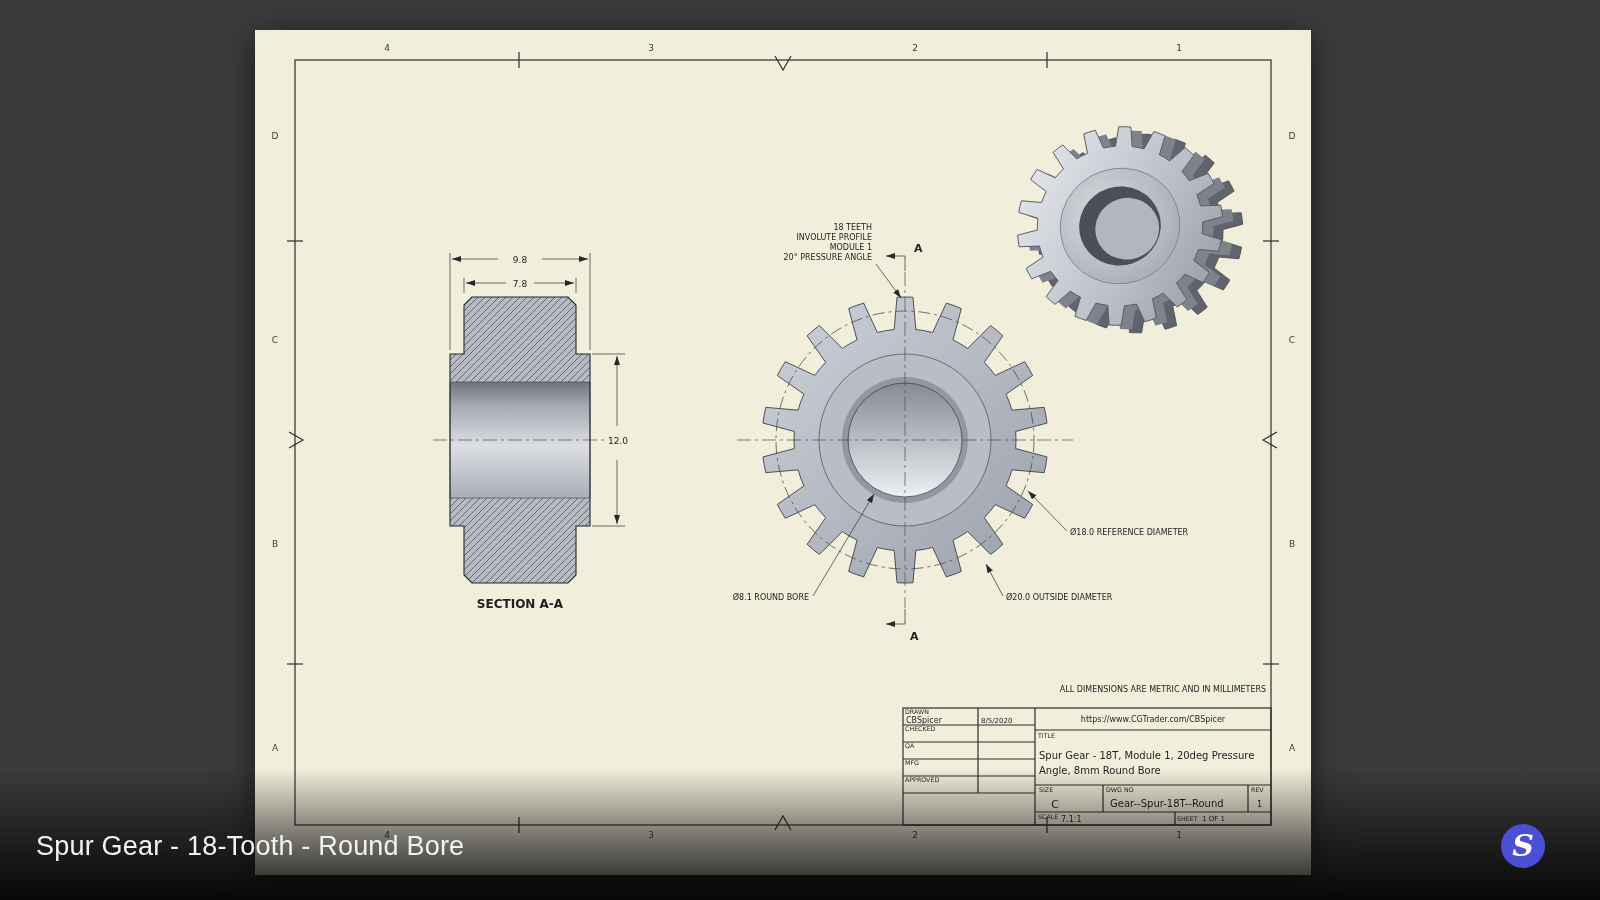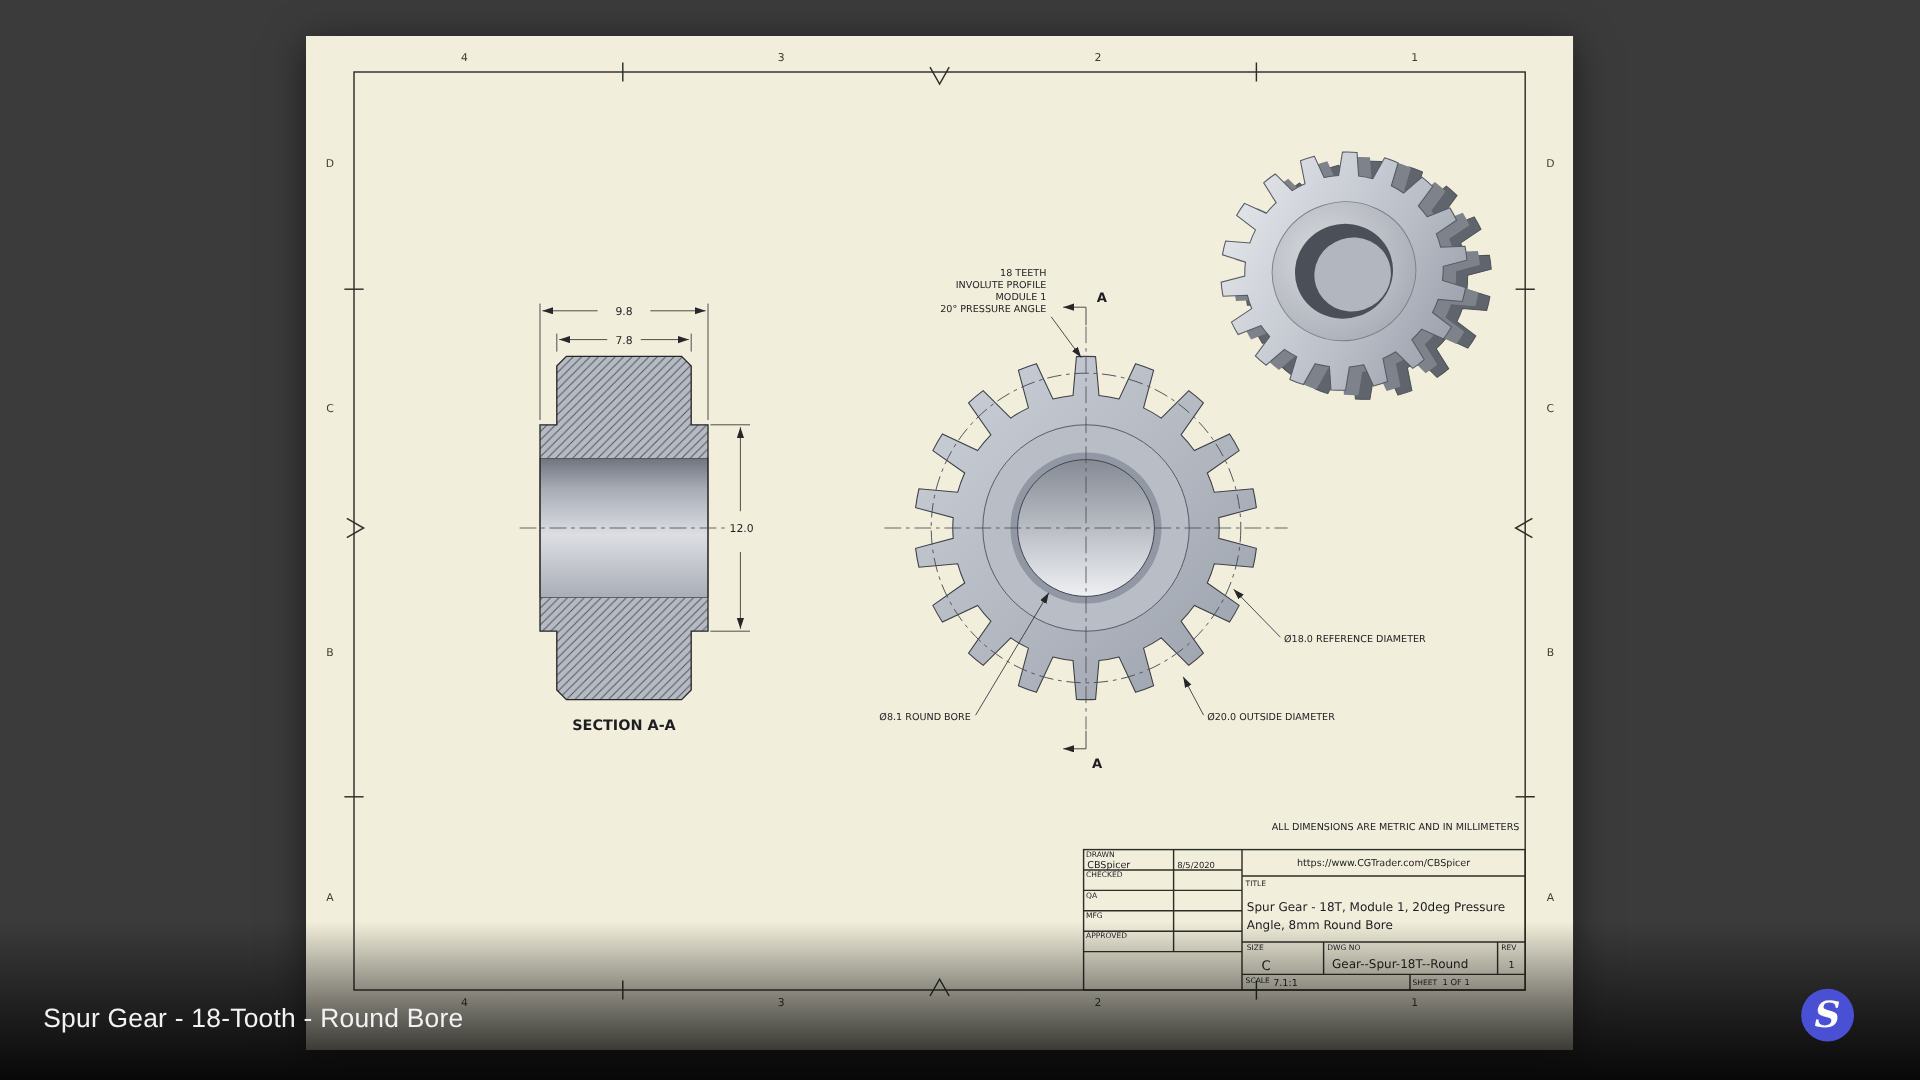--- a/index.html
+++ b/index.html
@@ -17,21 +17,21 @@
   .t12{font-size:12px;font-weight:600;}
   .b{font-weight:bold;}
   .zl{font-size:9px;fill:#3c3c32;}
   .fr{stroke:#2e2e28;stroke-width:1.2;fill:none;}
   .ol{stroke:#26262b;stroke-width:1.1;fill:none;}
   .dl{stroke:#2f2f33;stroke-width:.7;fill:none;}
   .cl{stroke:#4b4e55;stroke-width:.7;stroke-dasharray:14,4,3,4;fill:none;}
   .pc{stroke:#4b4e55;stroke-width:.8;stroke-dasharray:12,4,3,4;fill:none;}
   .bottom-bar{position:absolute;left:0;bottom:0;width:100%;height:132px;
       background:linear-gradient(to bottom, rgba(0,0,0,0) 0%, rgba(8,8,8,.55) 55%, rgba(4,4,4,.93) 100%);}
-  .caption{position:absolute;left:36px;bottom:38px;font-size:22px;color:#f2f2f2;letter-spacing:.2px;}
+  .caption{position:absolute;left:36px;bottom:38px;font-size:27px;color:#f2f2f2;letter-spacing:.2px;}
   .logo{position:absolute;right:54px;bottom:31px;width:46px;height:46px;cursor:pointer;}
   .logo text{font-family:"DejaVu Serif",serif;font-style:italic;font-weight:bold;font-size:30px;fill:#ffffff;}
 </style>
 </head>
 <body>
 
 <div class="stage">
 
   <div class="sheet">
     <svg width="1056" height="845" viewBox="0 0 1056 845">

